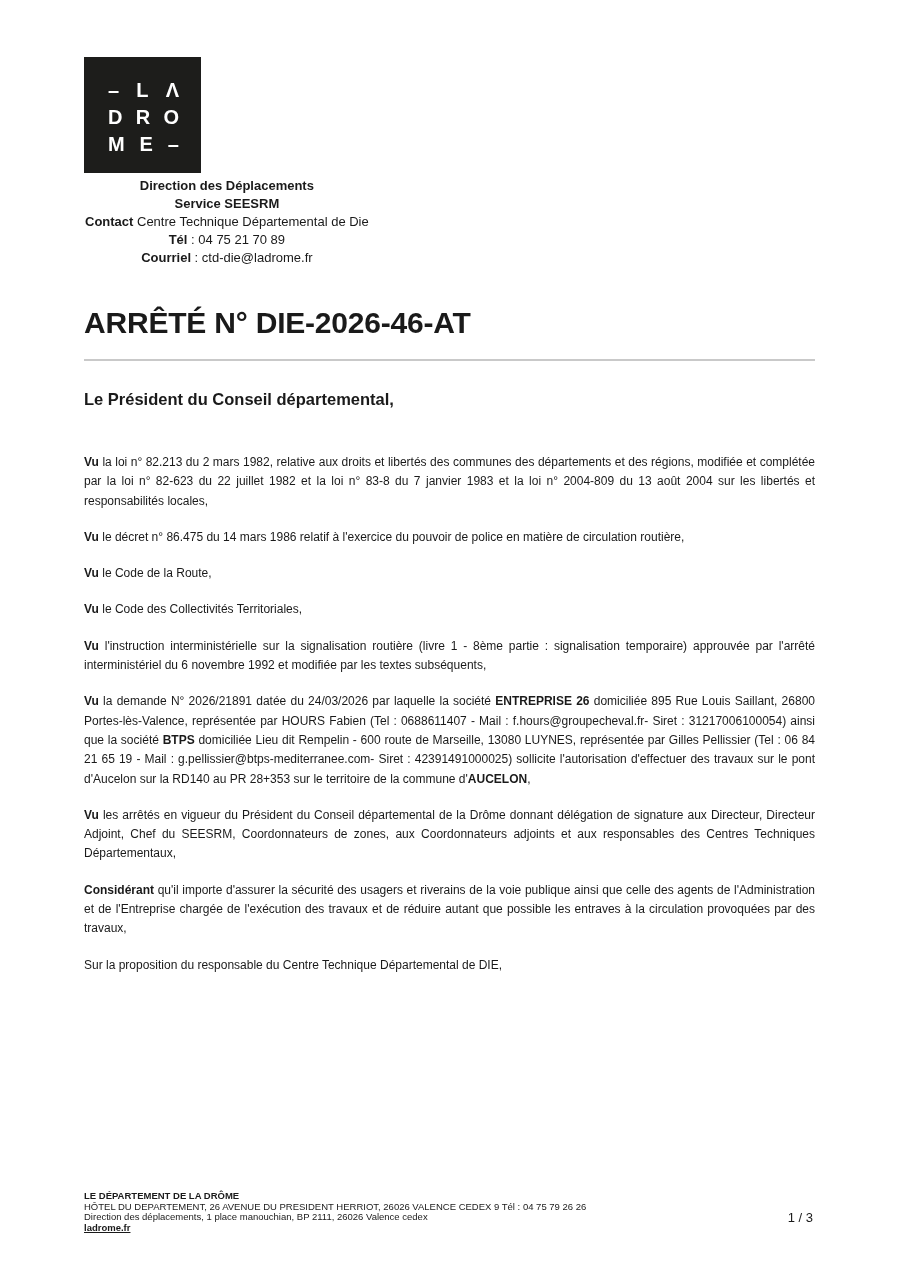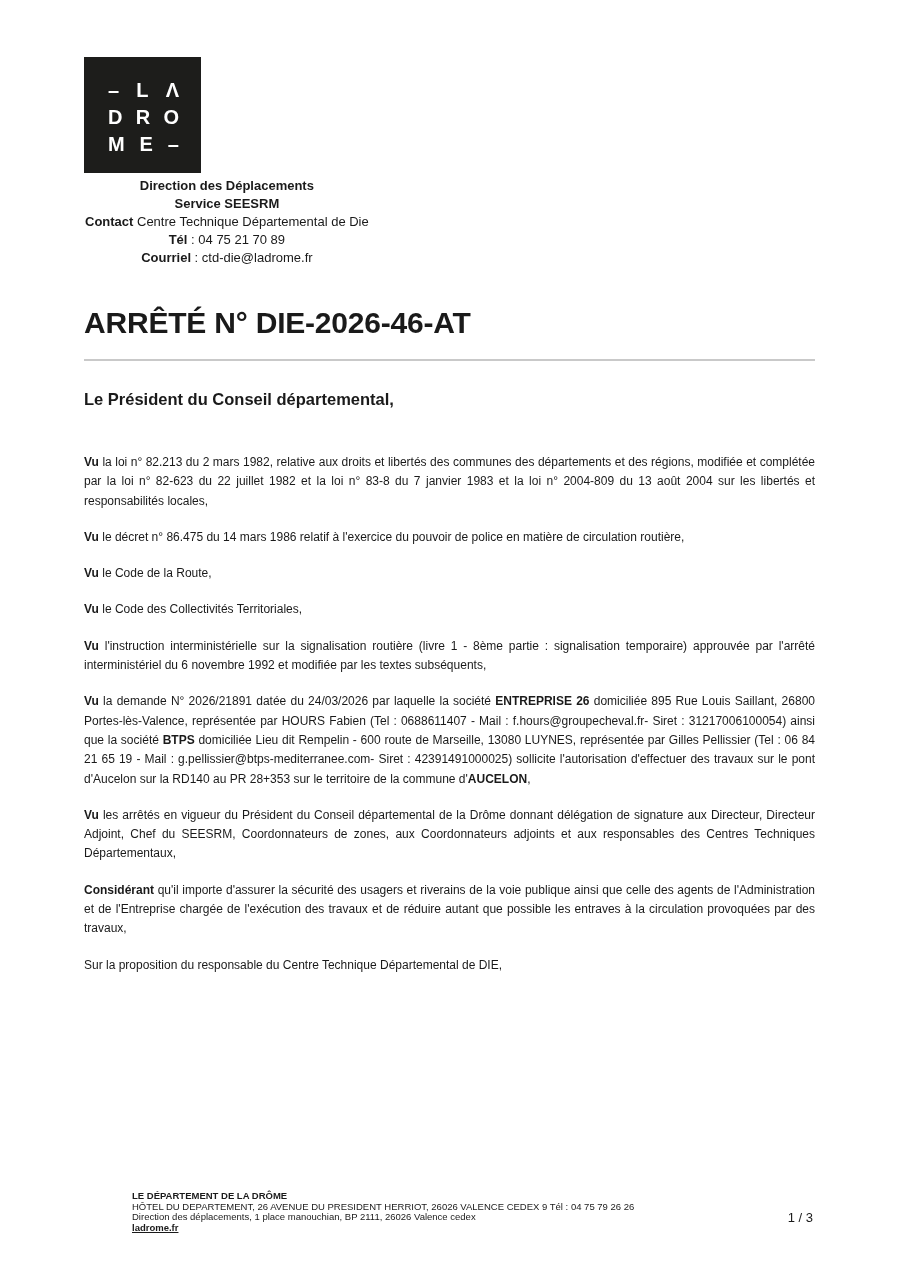--- a/index.html
+++ b/index.html
@@ -80,21 +80,20 @@
   .body p { margin: 0 0 17px 0; }
   .body strong { font-weight: 700; }
   
   .footer {
     position: absolute;
     left: 84px; top: 1191px;
     width: 600px;
     font-size: 9.5px;
     line-height: 10.5px;
     color: #1a1a1a;
-    margin-left: 48px;
   }
   .f-dept { font-weight: 700; }
   .f-site {
     font-weight: 700;
     text-decoration: underline;
     color: #1a1a1a;
     cursor: pointer;
   }
   .pagenum {
     position: absolute;

